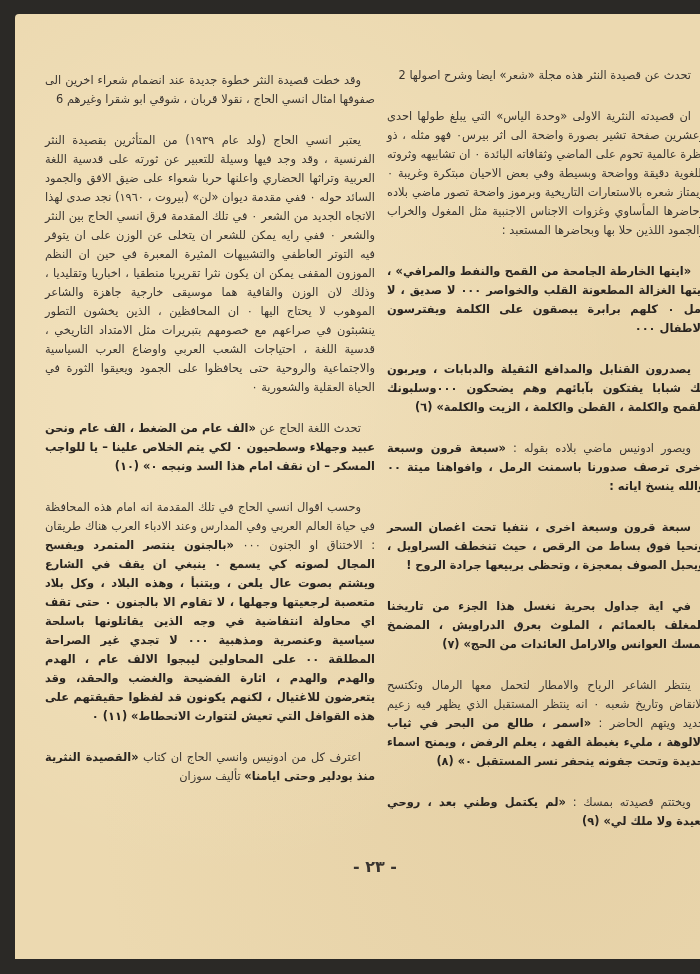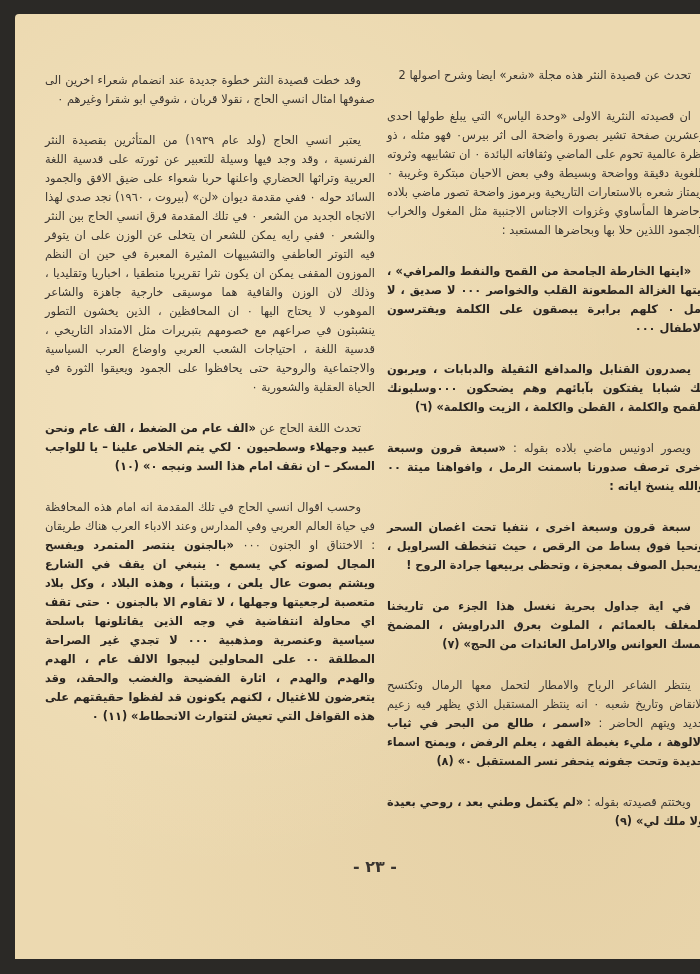--- a/index.html
+++ b/index.html
@@ -47,24 +47,25 @@
 
   <div class="col right">
     <p class="para"><span>تحدث عن قصيدة النثر هذه مجلة «شعر» ايضا وشرح اصولها 2</span><span class="b"></span></p>
     <p class="para"><span>ان قصيدته النثرية الاولى «وحدة الياس» التي يبلغ طولها احدى وعشرين صفحة تشير بصورة واضحة الى اثر بيرس٠ فهو مثله ، ذو نظرة عالمية تحوم على الماضي وثقافاته البائدة ٠ ان تشابيهه وثروته اللغوية دقيقة وواضحة وبسيطة وفي بعض الاحيان مبتكرة وغريبة ٠ ويمتاز شعره بالاستعارات التاريخية وبرموز واضحة تصور ماضي بلاده وحاضرها المأساوي وغزوات الاجناس الاجنبية مثل المغول والخراب والجمود اللذين حلا بها وبحاضرها المستعبد :</span><span class="b"></span></p>
     <p class="para"><span></span><span class="b">«ايتها الخارطة الجامحة من القمح والنفط والمرافي» ، ايتها الغزالة المطعونة القلب والخواصر ٠٠٠ لا صديق ، لا امل ٠ كلهم برابرة يبصقون على الكلمة ويفترسون الاطفال ٠٠٠</span></p>
     <p class="para"><span></span><span class="b">يصدرون القنابل والمدافع الثقيلة والدبابات ، ويربون لك شبابا يفتكون بآبائهم وهم يضحكون ٠٠٠وسلبونك القمح والكلمة ، القطن والكلمة ، الزيت والكلمة» (٦)</span></p>
     <p class="para"><span>ويصور ادونيس ماضي بلاده بقوله : </span><span class="b">«سبعة قرون وسبعة اخرى ترصف صدورنا باسمنت الرمل ، وافواهنا ميتة ٠٠ والله ينسخ اياته :</span></p>
     <p class="para"><span></span><span class="b">سبعة قرون وسبعة اخرى ، نتفيا تحت اغصان السحر ونحيا فوق بساط من الرقص ، حيث تنخطف السراويل ، ويحبل الصوف بمعجزة ، وتحظى بربيعها جرادة الروح !</span></p>
     <p class="para"><span></span><span class="b">في اية جداول بحرية نغسل هذا الجزء من تاريخنا المغلف بالعمائم ، الملوث بعرق الدراويش ، المضمخ بمسك العوانس والارامل العائدات من الحج» (٧)</span></p>
     <p class="para"><span>ينتظر الشاعر الرياح والامطار لتحمل معها الرمال وتكتسح الانقاض وتاريخ شعبه ٠ انه ينتظر المستقبل الذي يظهر فيه زعيم جديد ويتهم الحاضر : </span><span class="b">«اسمر ، طالع من البحر في ثياب الالوهة ، مليء بغبطة الفهد ، يعلم الرفض ، ويمنح اسماء جديدة وتحت جفونه ينحفر نسر المستقبل ٠» (٨)</span></p>
-    <p class="para"><span>ويختتم قصيدته بقوله : </span><span class="b">«لم يكتمل وطني بعد ، روحي بعيدة ولا ملك لي» (٩)</span></p>
+    <p class="para"><span>ويختتم قصيدته بمسك : </span><span class="b">«لم يكتمل وطني بعد ، روحي بعيدة ولا ملك لي» (٩)</span></p>
   </div>
 
   <div class="col left">
-    <p class="para"><span>وقد خطت قصيدة النثر خطوة جديدة عند انضمام شعراء اخرين الى صفوفها امثال انسي الحاج ، نقولا قربان ، شوقي ابو شقرا وغيرهم ٠</span><span class="b"></span></p>
+    <p class="para"><span>وقد خطت قصيدة النثر خطوة جديدة عند انضمام شعراء اخرين الى صفوفها امثال انسي الحاج ، نقولا قربان ، شوقي ابو شقرا وغيرهم 6</span><span class="b"></span></p>
     <p class="para"><span>يعتبر انسي الحاج (ولد عام ١٩٣٩) من المتأثرين بقصيدة النثر الفرنسية ، وقد وجد فيها وسيلة للتعبير عن ثورته على قدسية اللغة العربية وتراثها الحضاري واعلنها حربا شعواء على ضيق الافق والجمود السائد حوله ٠ ففي مقدمة ديوان «لن» (بيروت ، ١٩٦٠) نجد صدى لهذا الاتجاه الجديد من الشعر ٠ في تلك المقدمة فرق انسي الحاج بين النثر والشعر ٠ ففي رايه يمكن للشعر ان يتخلى عن الوزن على ان يتوفر فيه التوتر العاطفي والتشبيهات المثيرة المعبرة في حين ان النظم الموزون المقفى يمكن ان يكون نثرا تقريريا منطقيا ، اخباريا وتقليديا ، وذلك لان الوزن والقافية هما موسيقى خارجية جاهزة والشاعر الموهوب لا يحتاج اليها ٠ ان المحافظين ، الذين يخشون التطور ينشبثون في صراعهم مع خصومهم بتبريرات مثل الامتداد التاريخي ، قدسية اللغة ، احتياجات الشعب العربي واوضاع العرب السياسية والاجتماعية والروحية حتى يحافظوا على الجمود ويعيقوا الثورة في الحياة العقلية والشعورية ٠</span><span class="b"></span></p>
     <p class="para"><span>تحدث اللغة الحاج عن </span><span class="b">«الف عام من الضغط ، الف عام ونحن عبيد وجهلاء وسطحيون ٠ لكي يتم الخلاص علينا – يا للواجب المسكر – ان نقف امام هذا السد ونبجه ٠» (١٠)</span></p>
     <p class="para"><span>وحسب اقوال انسي الحاج في تلك المقدمة انه امام هذه المحافظة في حياة العالم العربي وفي المدارس وعند الادباء العرب هناك طريقان : الاختناق او الجنون ٠٠٠ </span><span class="b">«بالجنون ينتصر المتمرد ويفسح المجال لصوته كي يسمع ٠ ينبغي ان يقف في الشارع ويشتم بصوت عال يلعن ، ويتنبأ ، وهذه البلاد ، وكل بلاد متعصبة لرجعيتها وجهلها ، لا تقاوم الا بالجنون ٠ حتى تقف اي محاولة انتفاضية في وجه الذين يقاتلونها باسلحة سياسية وعنصرية ومذهبية ٠٠٠ لا تجدي غير الصراحة المطلقة ٠٠ على المحاولين ليبجوا الالف عام ، الهدم والهدم والهدم ، اثارة الفضيحة والغضب والحقد، وقد يتعرضون للاغتيال ، لكنهم يكونون قد لفظوا حقيقتهم على هذه القوافل التي تعيش لتتوارث الانحطاط» (١١) ٠</span></p>
+    <p class="para"><span>اعترف كل من ادونيس وانسي الحاج ان كتاب </span><span class="b">«القصيدة النثرية منذ بودلير وحتى ايامنا»</span><span> تأليف سوزان</span></p>
   </div>
 
   <div class="page-number">- ٢٣ -</div>
 </div>
 
 </body></html>

